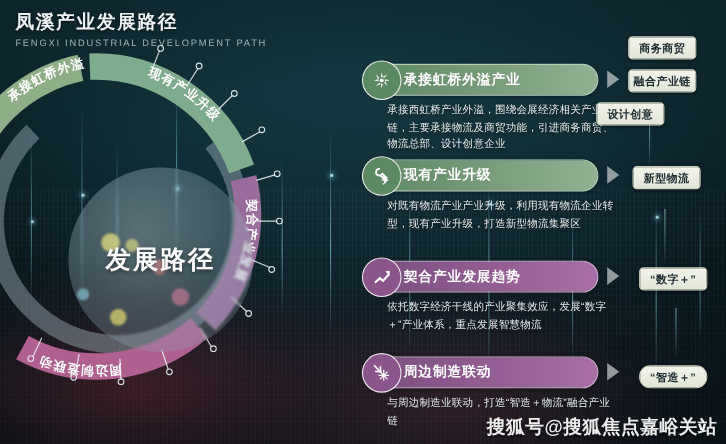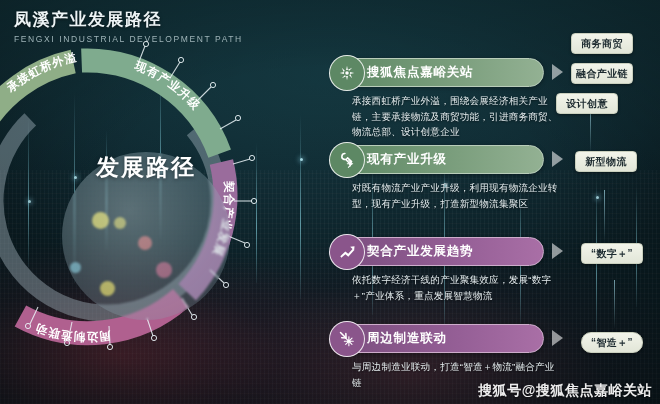--- a/index.html
+++ b/index.html
@@ -68,21 +68,21 @@
   .arc-label {
     font-size: 11.5px; font-weight: bold; fill: #ffffff;
     letter-spacing: 1px;
   }
 
   .center-circle {
     position:absolute; left: 62px; top: 152px;
     width: 168px; height: 168px; border-radius: 50%;
     background: radial-gradient(circle at 40% 35%, rgba(196,214,220,0.42), rgba(150,175,186,0.30) 60%, rgba(120,146,158,0.26) 100%);
     backdrop-filter: blur(1px);
-    display:flex; flex-direction:row; justify-content:center;
+    display:flex; flex-direction:column; align-items:center; justify-content:center;
   }
   .center-circle .c-zh {
     font-size: 23px; font-weight: bold; color: #fff; letter-spacing: 2px;
     text-shadow: 0 1px 4px rgba(0,0,0,.45);
   }
   .center-circle .c-en {
     margin-top: 7px;
     font-size: 9px; color: #eef4f6; letter-spacing: 2.2px;
   }
   .blob { position:absolute; border-radius:50%; filter: blur(0.4px); }
@@ -138,21 +138,21 @@
     letter-spacing: .4px;
   }
   .tag-stem {
     position:absolute; width:1px;
     background: linear-gradient(180deg, rgba(180,240,255,0.6), rgba(180,240,255,0.02));
   }
 
   
   .watermark {
     position:absolute; right: 8px; bottom: 4px;
-    font-size: 14px; font-weight: bold; color: #ffffff;
+    font-size: 17px; font-weight: bold; color: #ffffff;
     opacity: .92;
     text-shadow: 0 1px 3px rgba(0,0,0,.75);
     letter-spacing: .5px;
   }
 </style>
 </head>
 <body>
 
 <div id="stage">
 
@@ -278,21 +278,21 @@
               <path d="M20.8 12 L15.7 13.1 L15.7 10.9 Z"></path>
               <path d="M3.2 12 L8.3 10.9 L8.3 13.1 Z"></path>
               <path d="M12 20.8 L10.9 15.7 L13.1 15.7 Z"></path>
               <path d="M18.2 5.8 L14.6 9.4 L13.2 8.0 Z"></path>
               <path d="M5.8 18.2 L9.4 14.6 L10.8 16.0 Z"></path>
               <path d="M18.2 18.2 L14.6 14.6 L16.0 13.2 Z"></path>
               <path d="M5.8 5.8 L9.4 9.4 L8.0 10.8 Z"></path>
             </g>
           </svg>
         </span>
-        <span>搜狐焦点嘉峪关站</span>
+        <span>承接虹桥外溢产业</span>
       </div>
       <div class="arrow-tri"></div>
       <div class="desc">承接西虹桥产业外溢，围绕会展经济相关产业链，主要承接物流及商贸功能，引进商务商贸、物流总部、设计创意企业</div>
     </div>
 
     <div class="card" style="top:87px;">
       <div class="pill green">
         <span class="badge green">
           <svg width="20" height="20" viewBox="0 0 24 24">
             <g fill="none" stroke="#ffffff" stroke-width="1.9" stroke-linecap="round" stroke-linejoin="round">
@@ -356,21 +356,21 @@
   <div class="tag-stem" style="left:590px; top:110px; height:42px;"></div>
   <div class="tag-stem" style="left:604px; top:190px; height:50px;"></div>
   <div class="tag-stem" style="left:614px; top:280px; height:48px;"></div>
 
   <div class="tag" style="left:571px; top:33px;">
     <span>商务商贸</span>
   </div>
   <div class="tag" style="left:571px; top:63px;">
     <span>融合产业链</span>
   </div>
-  <div class="tag" style="left:556px; top:93px;">
+  <div class="tag" style="left:542px; top:93px;">
     <span>设计创意</span>
   </div>
   <div class="tag" style="left:575px; top:151px;">
     <span>新型物流</span>
   </div>
   <div class="tag" style="left:581px; top:243px;">
     <span>“数字＋”</span>
   </div>
   <div class="tag" style="left:581px; top:332px;border-radius:10px;">
     <span>“智造＋”</span>

